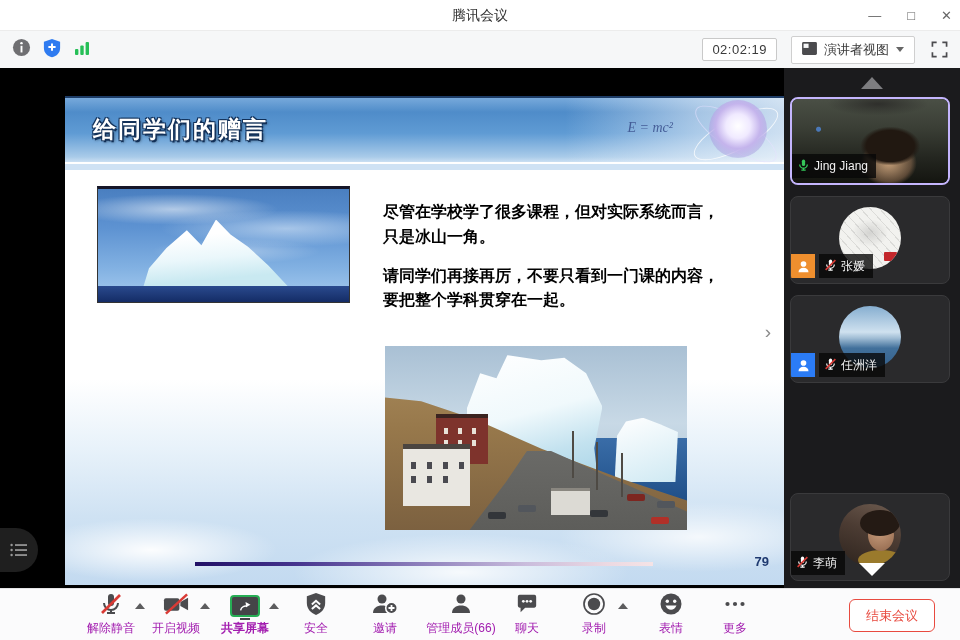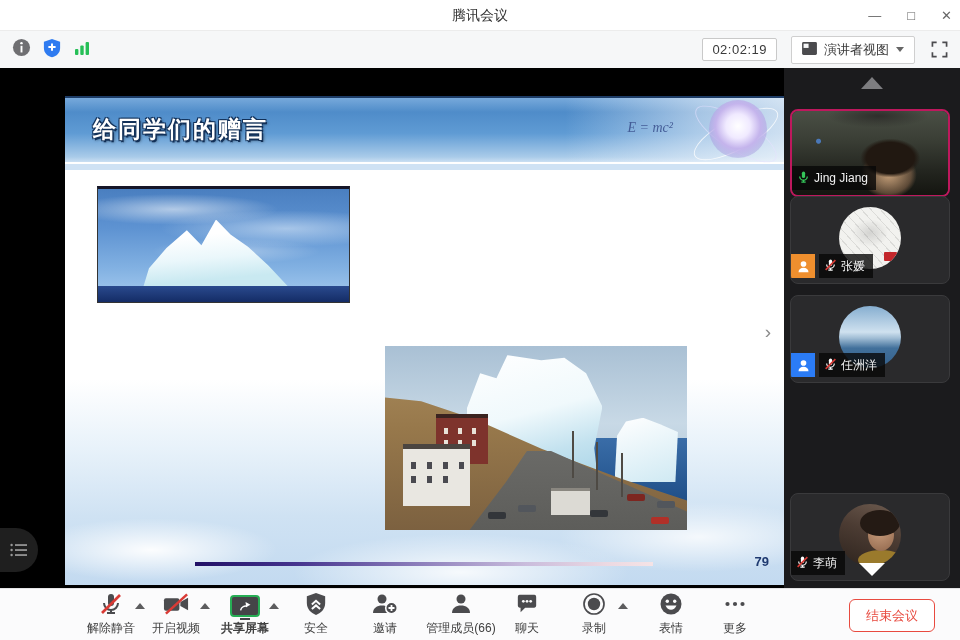--- a/index.html
+++ b/index.html
@@ -120,21 +120,21 @@
   .stage-chevron{position:absolute;right:8px;top:250px;width:16px;height:28px;display:flex;
       align-items:center;justify-content:center;color:#8a8a8a;font-size:19px;}
 
   
   .scroll-up{position:absolute;left:50%;top:9px;margin-left:-11px;width:0;height:0;
       border-left:11px solid transparent;border-right:11px solid transparent;border-bottom:12px solid #7d7d80;}
   .scroll-down{position:absolute;left:50%;top:495px;margin-left:-13px;width:0;height:0;
       border-left:13px solid transparent;border-right:13px solid transparent;border-top:13px solid #ffffff;z-index:5;}
   .tile{position:absolute;left:6px;width:160px;height:88px;background:#2a2a2c;border:1px solid #3a3a3c;
       border-radius:8px;box-sizing:border-box;overflow:hidden;}
-  .tile.active{border:2px solid #be185d;margin-top:12px;}
+  .tile.active{border:2px solid #c4b5fd;}
   .tile .namebar{position:absolute;left:0;bottom:5px;display:flex;align-items:stretch;z-index:3;}
   .tile .badge{width:24px;height:24px;display:flex;align-items:center;justify-content:center;}
   .tile .nametag{display:flex;align-items:center;gap:4px;background:rgba(8,8,8,.8);
       padding:0 8px 0 5px;height:24px;font-size:12px;color:#f2f2f2;white-space:nowrap;}
   .avatar{position:absolute;left:50%;top:10px;margin-left:-31px;width:62px;height:62px;border-radius:50%;
       overflow:hidden;}
   .av-sketch{background:#f2f2ef;}
   .av-sketch .strokes{position:absolute;inset:0;opacity:.8;
       background:
         radial-gradient(ellipse 26px 20px at 50% 42%, rgba(90,90,90,.25), transparent 70%),
@@ -156,21 +156,21 @@
         radial-gradient(ellipse 70px 16px at 55% 6%, rgba(45,45,42,.95), transparent 72%),
         radial-gradient(ellipse 40px 26px at 63% 56%, #211811 60%, transparent 75%),
         radial-gradient(ellipse 36px 30px at 62% 76%, rgba(205,165,125,.95), rgba(160,120,88,.5) 62%, transparent 78%),
         linear-gradient(180deg,#4a4f45 0%,#3a3e35 35%,#242620 70%,#141510 100%);}
 
   
   .bottombar{position:absolute;left:0;right:0;bottom:0;height:52px;background:#fbfbfc;
       border-top:1px solid #e4e4e6;box-sizing:border-box;}
   .tb-item{position:absolute;top:4px;width:90px;display:flex;flex-direction:column;align-items:center;}
   .tb-item .ic{height:26px;display:flex;align-items:center;justify-content:center;position:relative;}
-  .tb-item .lbl{font-size:12px;color:#404040;margin-top:1px;white-space:nowrap;}
+  .tb-item .lbl{font-size:12px;color:#a21caf;margin-top:1px;white-space:nowrap;}
   .tb-caret{position:absolute;left:50%;top:10px;margin-left:24px;width:0;height:0;
       border-left:5px solid transparent;border-right:5px solid transparent;border-bottom:6px solid #5c5c5e;}
   .share-box{width:26px;height:18px;border:2px solid #27ae55;border-radius:4px;background:#454548;
       display:flex;align-items:center;justify-content:center;}
   .share-stand{position:absolute;left:50%;margin-left:-5px;top:25px;width:10px;height:2px;background:#454548;}
   .endbtn{position:absolute;right:25px;top:10px;height:31px;padding:0 16px;background:#fff;
       border:1px solid #e84a3f;border-radius:6px;color:#e84a3f;font-size:13px;display:flex;align-items:center;}
 </style>
 </head>
 <body>
@@ -243,20 +243,24 @@
           <div class="formula">E = mc²</div>
         </div>
 
         <div class="img1">
           <div class="wisp"></div>
           <div class="berg"></div>
           <div class="refl"></div>
           <div class="sea"></div>
         </div>
 
+        <div class="slide-text">
+          <p>尽管在学校学了很多课程，但对实际系统而言，只是冰山一角。</p>
+          <p>请同学们再接再厉，不要只看到一门课的内容，要把整个学科贯穿在一起。</p>
+        </div>
 
         <div class="img2">
           <div class="sea"></div>
           <div class="berg-big"></div>
           <div class="berg-small"></div>
           <div class="land"></div>
           <div class="road"></div>
           <div class="house-red">
               <i></i>
             </div>

